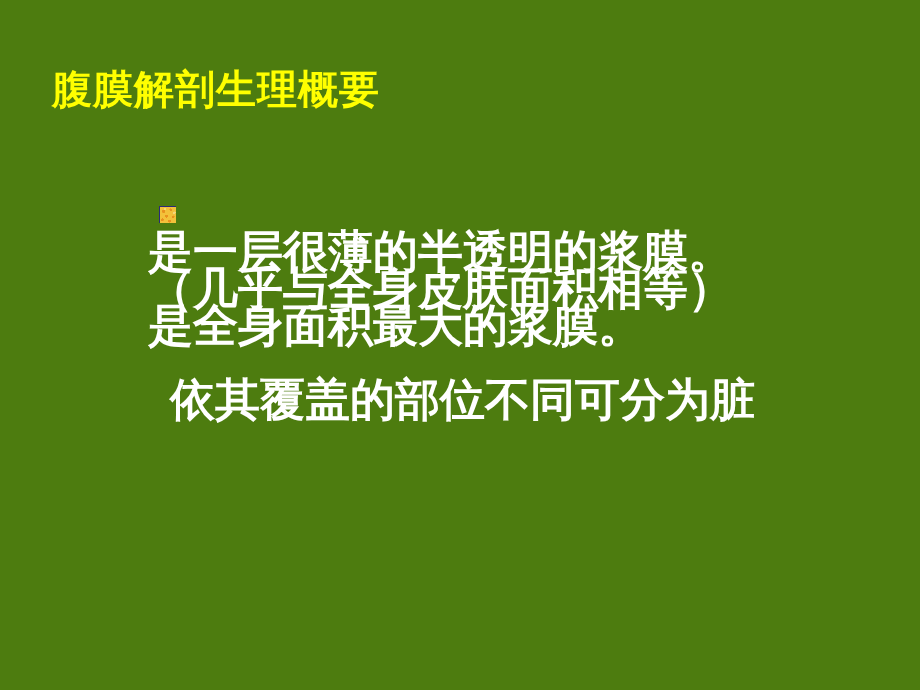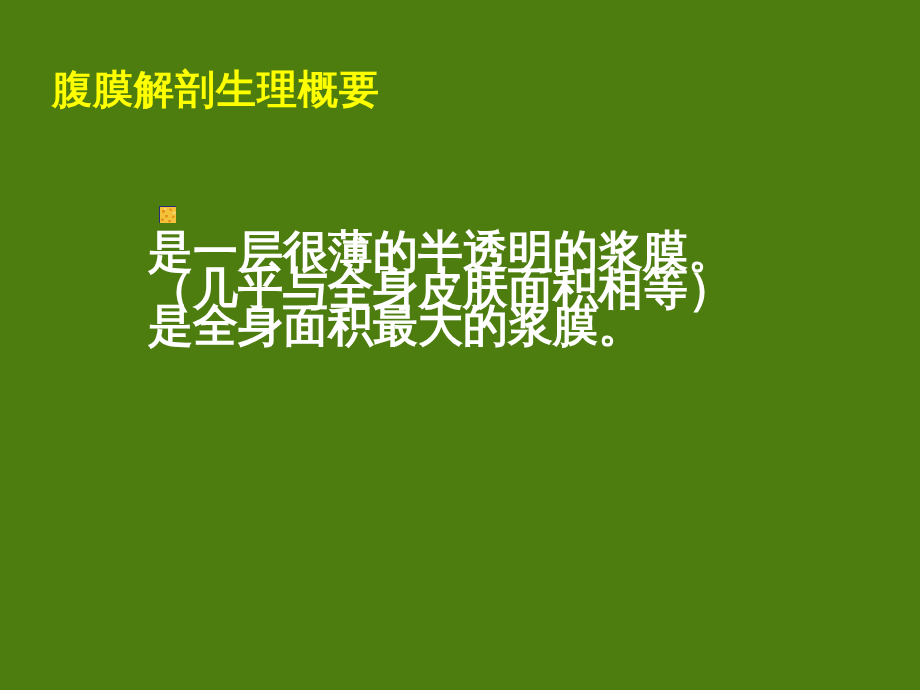--- a/index.html
+++ b/index.html
@@ -94,16 +94,17 @@
     <div class="bullet-row">
       <span class="bullet-marker"></span>
     </div>
 
     <div class="body-line">是一层很薄的半透明的浆膜。</div>
     <div class="body-line">（几乎与全身皮肤面积相等）</div>
     <div class="body-line">是全身面积最大的浆膜。</div>
 
     <div class="spacer-line"></div>
 
+    <div class="body-line para-indent">依其覆盖的部位不同可分为脏</div>
 
   </div>
 
 </div>
 
 </body></html>

